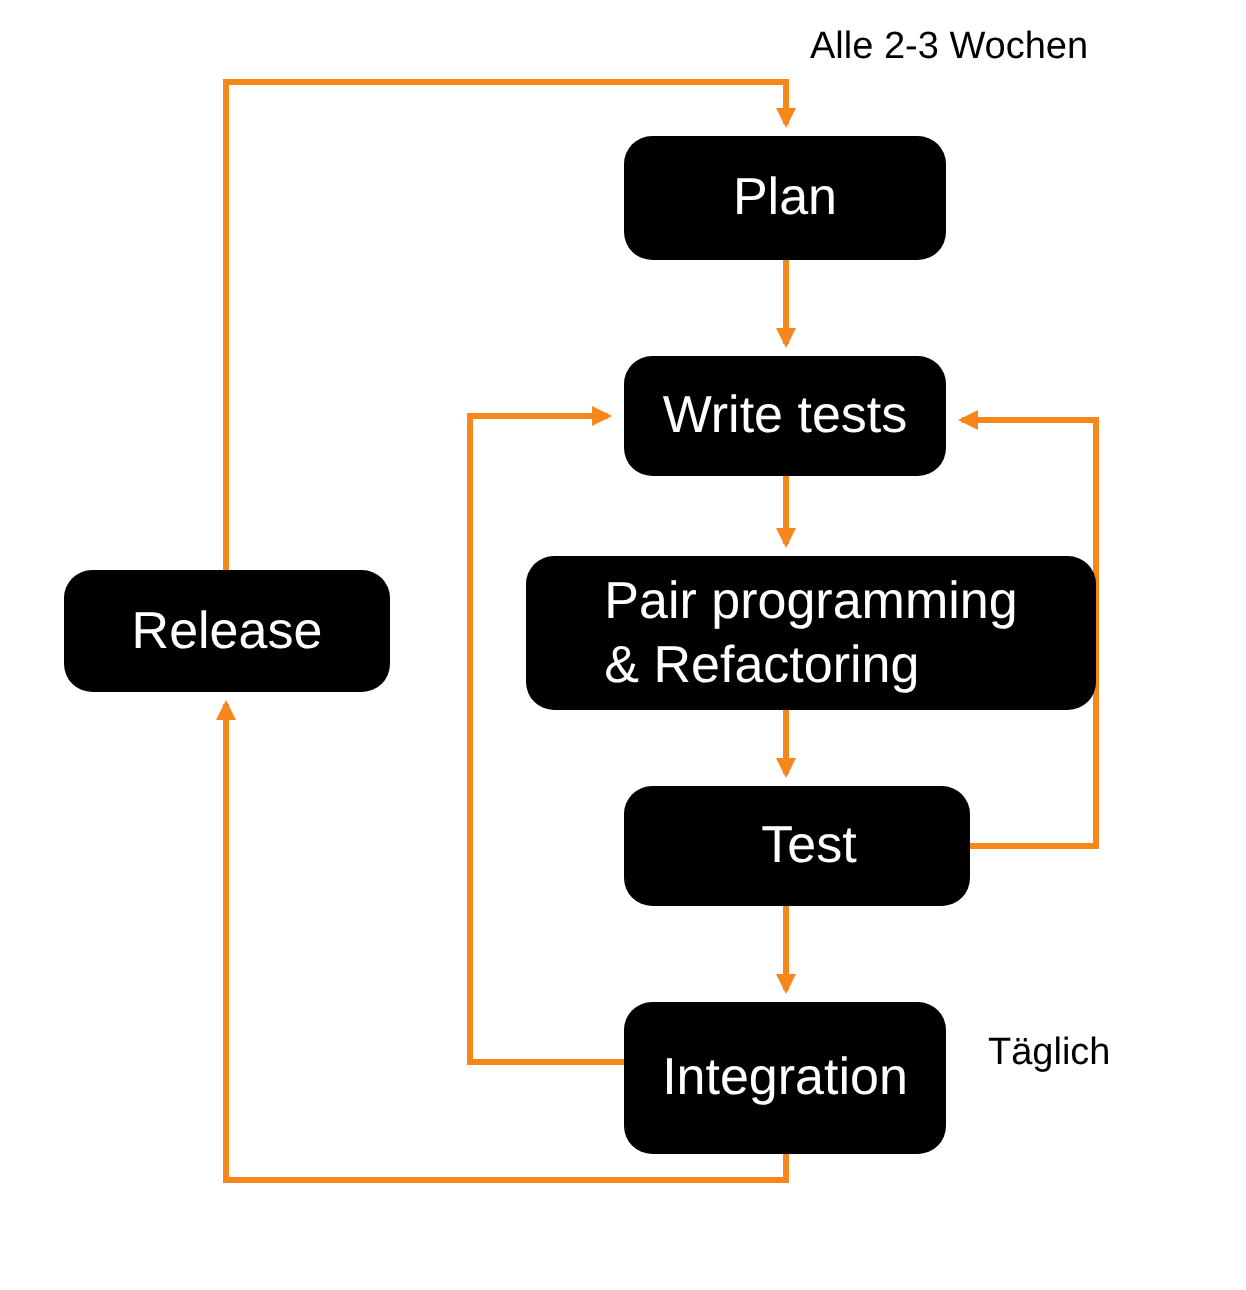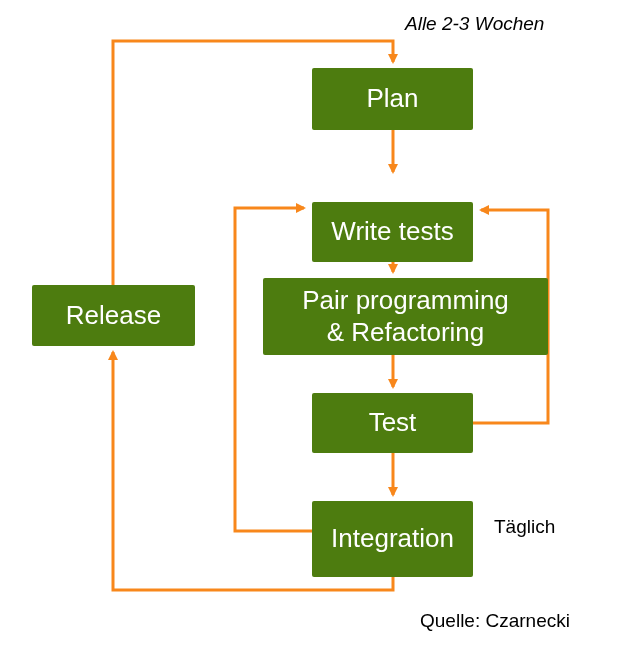--- a/index.html
+++ b/index.html
@@ -17,44 +17,43 @@
   }
   .edge-layer {
     position: absolute;
     left: 0;
     top: 0;
     width: 623px;
     height: 645px;
   }
   .node {
     position: absolute;
-    background: #4d7c0f;
+    background: #000000;
     color: #ffffff;
-    border-radius: 2px;
+    border-radius: 14px;
     display: flex;
     align-items: center;
     justify-content: center;
-    text-align: center;
     font-size: 26px;
     line-height: 1.2;
     white-space: pre-line;
   }
   .node.plan        { left: 312px; top: 68px;  width: 161px; height: 62px; }
-  .node.write-tests { left: 312px; top: 178px; width: 161px; height: 60px; margin-top: 24px; }
+  .node.write-tests { left: 312px; top: 178px; width: 161px; height: 60px; }
   .node.pair        { left: 263px; top: 278px; width: 285px; height: 77px; font-size: 26px; }
-  .node.test        { left: 312px; top: 393px; width: 161px; height: 60px; }
+  .node.test        { left: 312px; top: 393px; width: 161px; height: 60px; padding-left: 12px; }
   .node.integration { left: 312px; top: 501px; width: 161px; height: 76px; }
   .node.release     { left: 32px;  top: 285px; width: 163px; height: 61px; }
   .annotation {
     position: absolute;
     color: #000000;
     font-size: 19px;
     white-space: nowrap;
   }
-  .annotation.cycle  { left: 405px; top: 13px; font-style: italic; }
+  .annotation.cycle  { left: 405px; top: 13px; }
   .annotation.daily  { left: 494px; top: 516px; }
   .annotation.source { left: 420px; top: 610px; }
 </style>
 </head>
 <body>
 
 <div class="canvas">
 
   <svg class="edge-layer" width="623" height="645" viewBox="0 0 623 645">
     <defs>
@@ -90,15 +89,14 @@
   <div class="node test">Test</div>
 
   <div class="node integration">Integration</div>
 
   <div class="node release">Release</div>
 
   <div class="annotation cycle">Alle 2-3 Wochen</div>
 
   <div class="annotation daily">Täglich</div>
 
-  <div class="annotation source">Quelle: Czarnecki</div>
 
 </div>
 
 </body></html>

